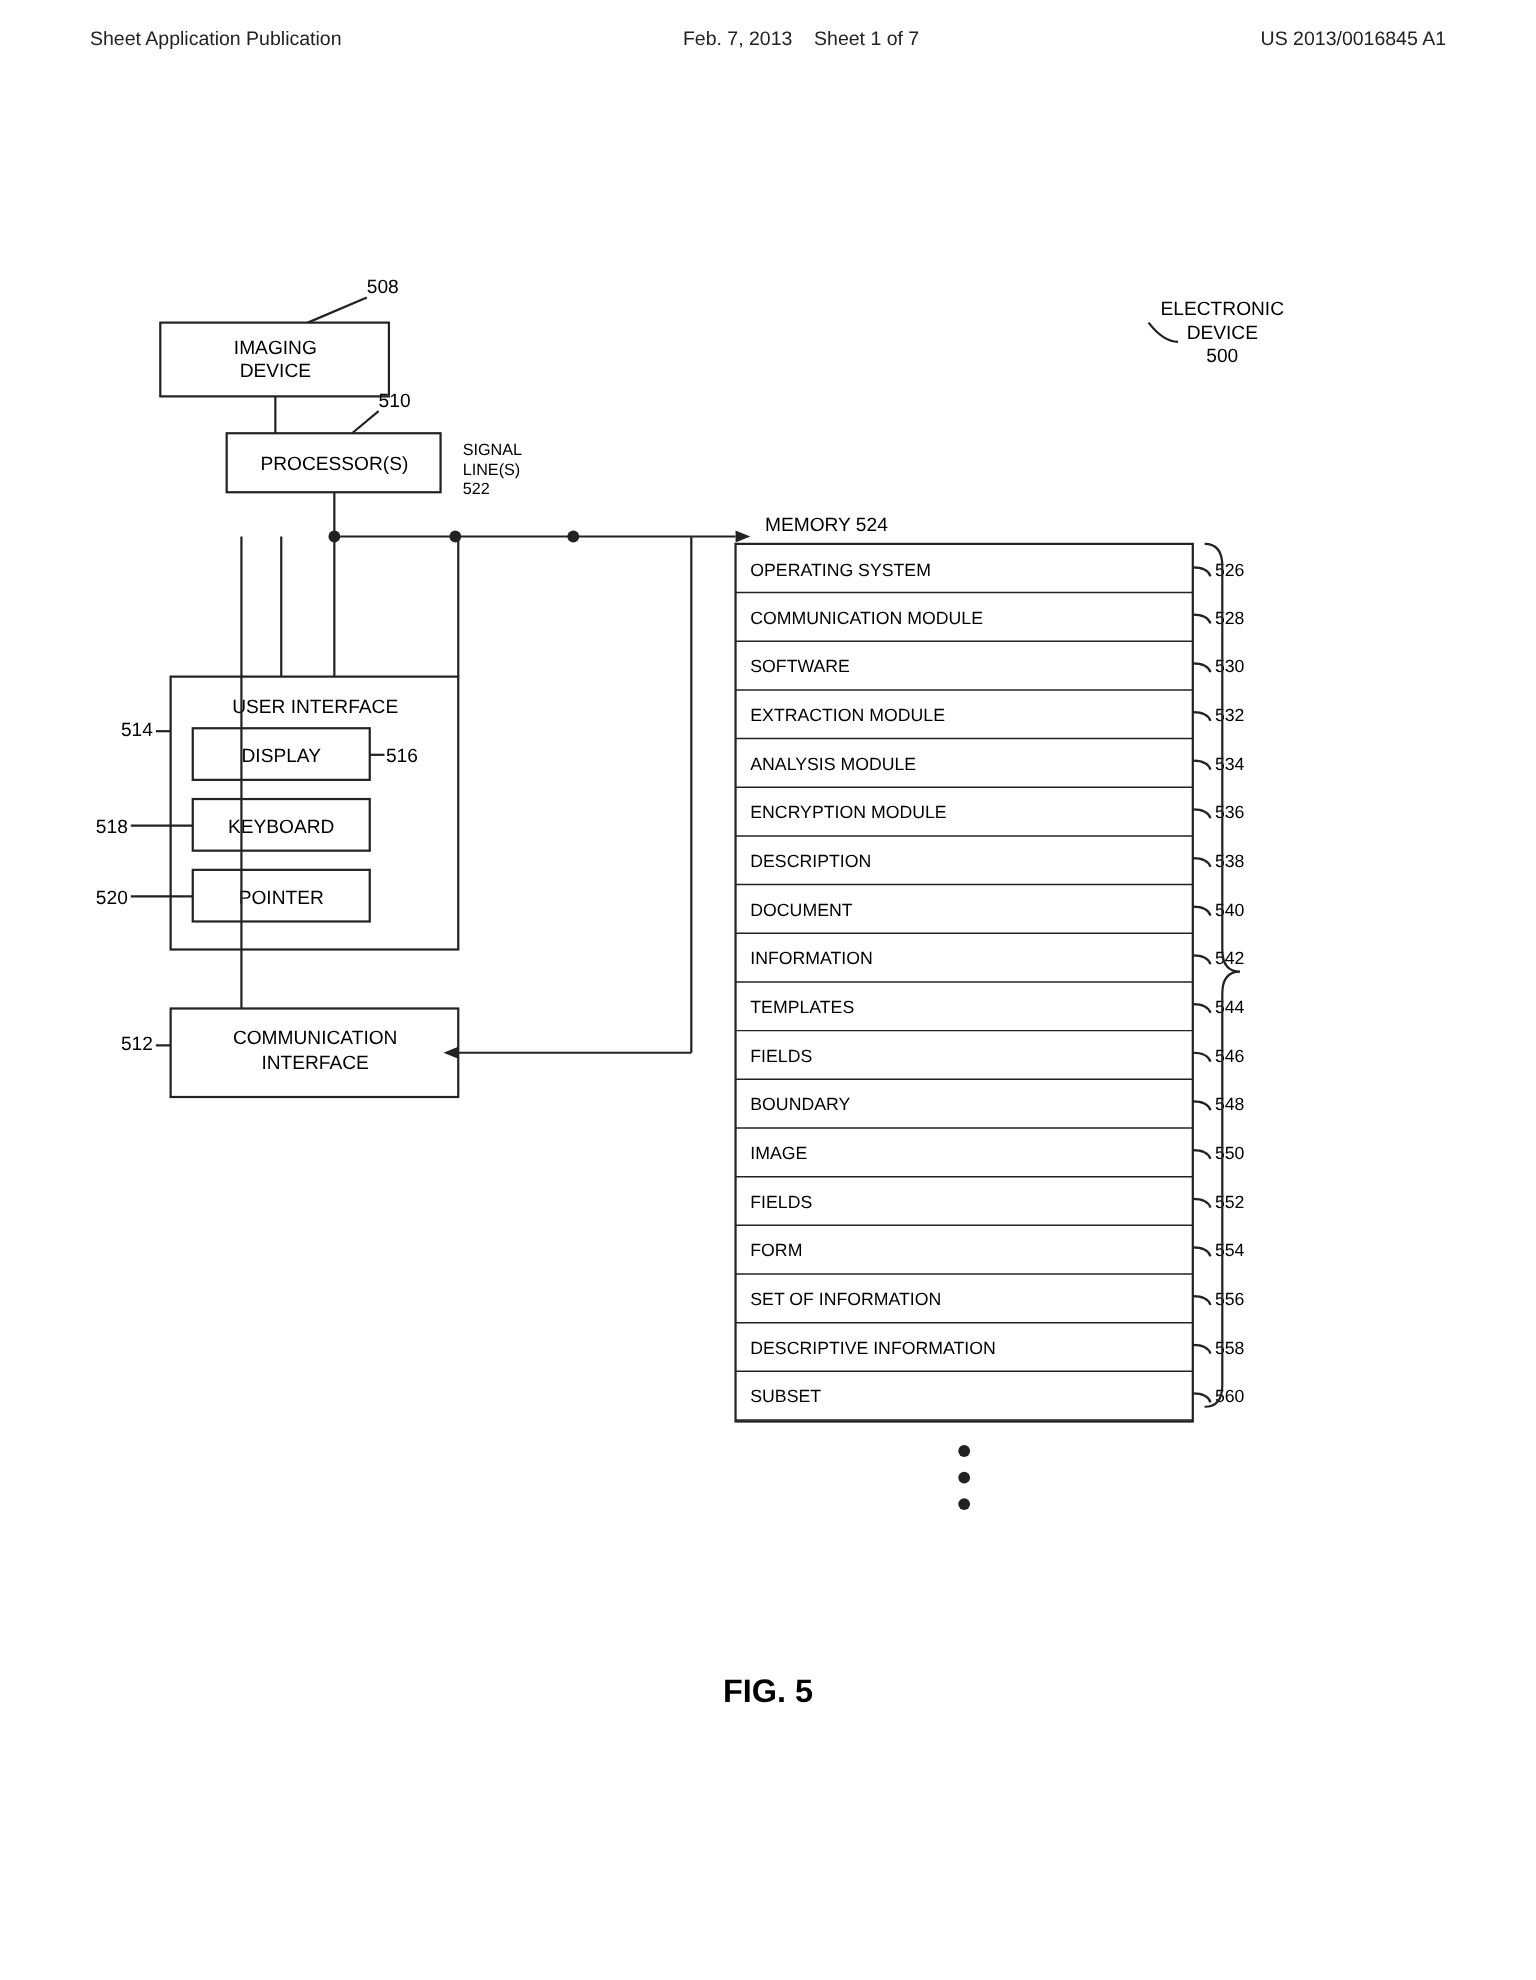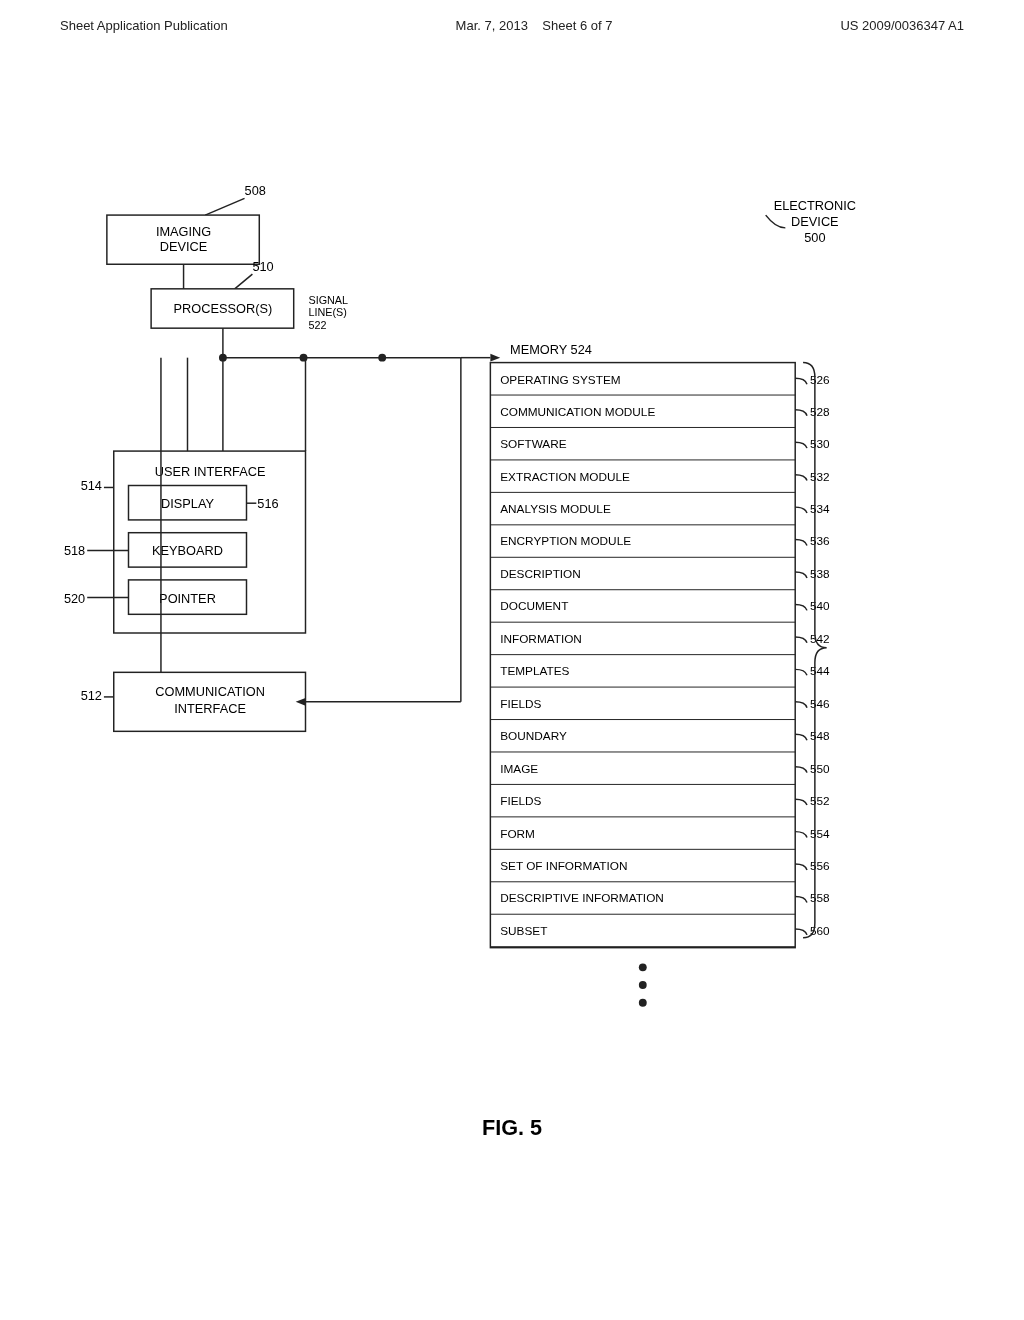--- a/index.html
+++ b/index.html
@@ -35,24 +35,24 @@
       width: 100%;
       height: 100%;
     }
   </style>
 </head>
 <body>
 
 <div class="page-header">
   <span>Sheet Application Publication</span>
   <span>
-    <span>Mar. 7, 2013</span>&nbsp;&nbsp;&nbsp;
-    <span>Sheet 6 of 7</span>
+    <span>Feb. 7, 2013</span>&nbsp;&nbsp;&nbsp;
+    <span>Sheet 1 of 7</span>
   </span>
-  <span>US 2009/0036347 A1</span>
+  <span>US 2013/0016845 A1</span>
 </div>
 
 <div class="diagram-area">
   <svg class="main-diagram" viewBox="0 0 1024 1200">
 
     <defs>
       <style>
         text { font-family: Arial, sans-serif; }
       </style>
     </defs>

